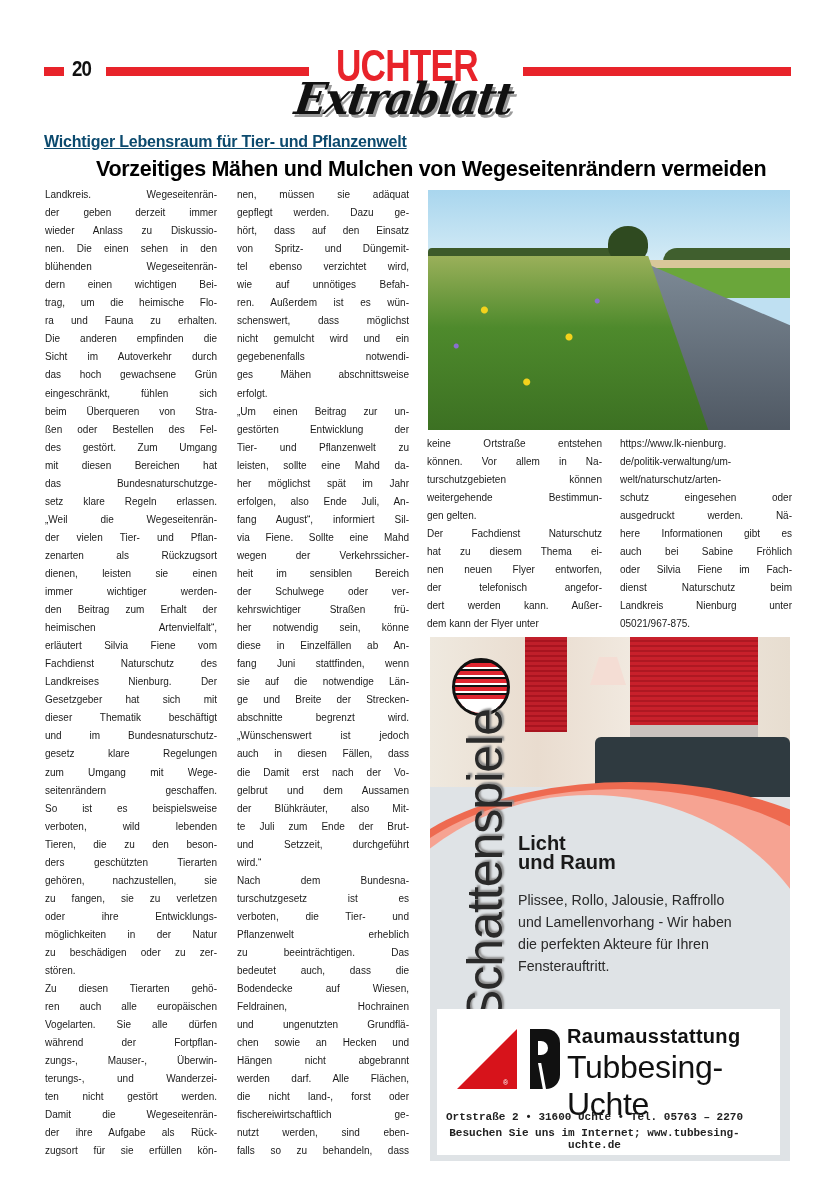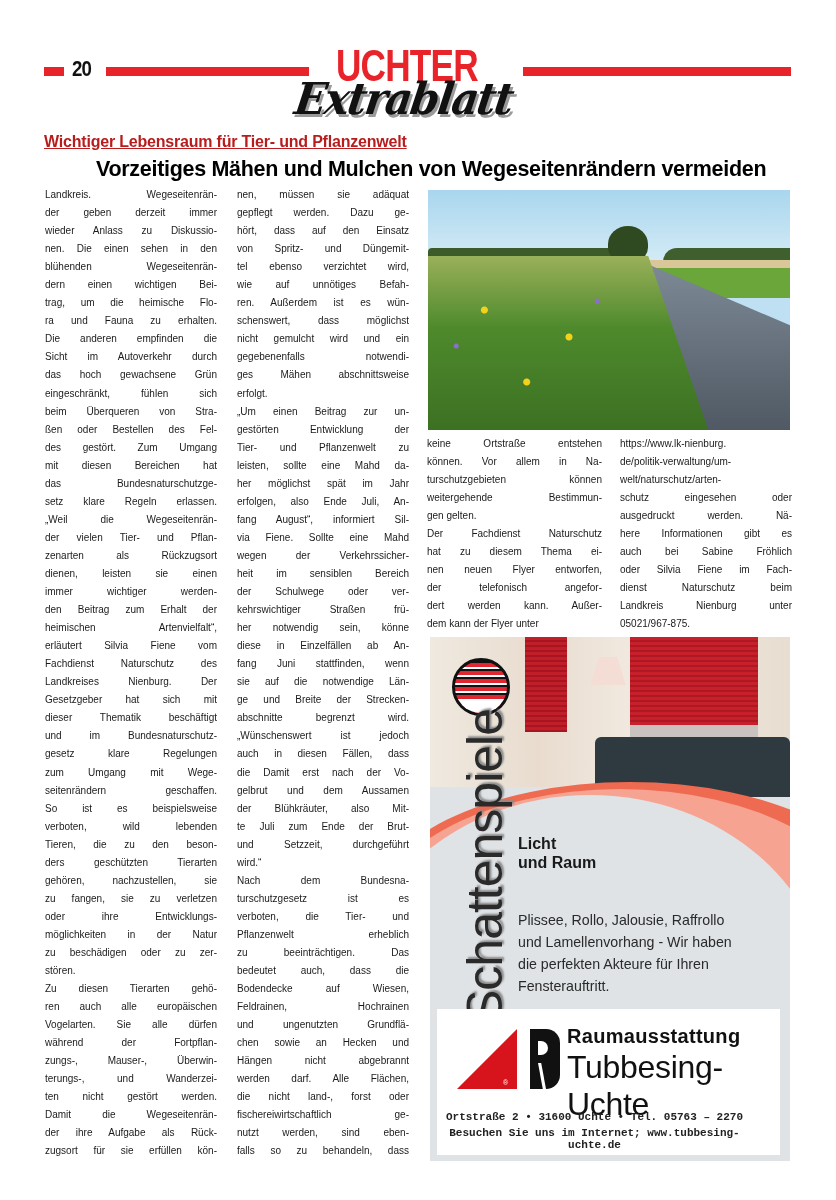--- a/index.html
+++ b/index.html
@@ -4,21 +4,21 @@
 <style>
   html, body { margin:0; padding:0; background:#ffffff; }
   body { width:836px; height:1200px; position:relative; overflow:hidden; font-family:"Liberation Sans", sans-serif; color:#1a1a1a; }
 
   
   .bar { position:absolute; background:#e8232a; height:9px; }
   .page-num { position:absolute; left:72px; top:56px; font-family:"Liberation Sans", sans-serif; font-weight:bold; font-size:22px; color:#111; letter-spacing:-1px; transform:scaleX(0.85); transform-origin:left; }
   .masthead-uchter { position:absolute; left:336px; top:44px; font-family:"Liberation Sans", sans-serif; font-weight:bold; font-size:44px; line-height:44px; color:#e8232a; transform:scaleX(0.8); transform-origin:left; letter-spacing:-1px; }
   .masthead-extra { position:absolute; left:295px; top:74px; font-family:"DejaVu Serif", serif; font-style:italic; font-weight:bold; font-size:44px; line-height:50px; color:#111; text-shadow:3px 3px 0 #9a9a9a; letter-spacing:-2px; transform:skewX(-8deg) scaleX(0.95); transform-origin:left; }
 
-  .kicker { position:absolute; left:44px; top:133px; font-family:"Liberation Sans", sans-serif; font-weight:bold; font-size:16px; text-decoration:underline; color:#b91c1c; letter-spacing:-0.2px; }
+  .kicker { position:absolute; left:44px; top:133px; font-family:"Liberation Sans", sans-serif; font-weight:bold; font-size:16px; text-decoration:underline; color:#0c4a6e; letter-spacing:-0.2px; }
   .headline { position:absolute; left:96px; top:157px; font-family:"Liberation Sans", sans-serif; font-weight:bold; font-size:21.5px; color:#000000; letter-spacing:-0.3px; white-space:nowrap; }
 
   
   .col { position:absolute; font-family:"Liberation Sans", sans-serif; font-size:10px; line-height:18.05px; text-align:justify; color:#1a1a1a; }
   .col p { margin:0; white-space:nowrap; }
   .col p.j { text-align-last:justify; white-space:normal; }
   .col1 { left:45px; top:186px; width:172px; }
   .col2 { left:237px; top:186px; width:172px; }
   .col3 { left:427px; top:435px; width:175px; }
   .col4 { left:620px; top:435px; width:172px; }
@@ -51,22 +51,22 @@
   .sofa { position:absolute; left:165px; top:100px; width:195px; height:60px; background:#2f3a40; border-radius:6px 6px 0 0; }
   .swoosh { position:absolute; left:-60px; top:145px; width:520px; height:260px; border-radius:50%; background:#ee6a50; }
   .swoosh2 { position:absolute; left:-60px; top:152px; width:500px; height:280px; border-radius:50%; background:#f6a392; }
   .ad-grey { position:absolute; left:-80px; top:158px; width:480px; height:420px; border-radius:50% 50% 0 0; background:#dfe3e6; }
 
   .logo-disc { position:absolute; left:22px; top:21px; width:52px; height:52px; border-radius:50%; border:3px solid #111; overflow:hidden;
      background:repeating-linear-gradient(#111 0 2px,#e02630 2px 6px,#fff 6px 8px); }
   .logo-disc::after { content:""; position:absolute; left:0; right:0; bottom:0; height:12px; background:#fff; }
   .brand-vertical { position:absolute; left:26px; top:386px; transform-origin:left top; transform:rotate(-90deg); font-family:"Liberation Sans", sans-serif; font-size:50px; font-weight:normal; color:#2a2a2a; letter-spacing:-1px; white-space:nowrap; text-shadow:2px 2px 2px #8c8c8c; }
 
-  .ad-h1 { position:absolute; left:88px; top:197px; font-weight:bold; font-size:16px; line-height:19px; color:#1a1a1a; }
-  .ad-body { position:absolute; left:88px; top:272px; width:260px; font-size:14.2px; line-height:22px; color:#2a2a2a; }
+  .ad-h1 { position:absolute; left:88px; top:197px; font-weight:bold; font-size:20px; line-height:19px; color:#1a1a1a; }
+  .ad-body { position:absolute; left:88px; top:252px; width:260px; font-size:14.2px; line-height:22px; color:#2a2a2a; }
 
   .ad-footer { position:absolute; left:7px; top:372px; width:343px; height:146px; background:#ffffff; }
   .tri { position:absolute; left:20px; top:20px; width:0; height:0; border-left:60px solid transparent; border-bottom:60px solid #d7131b; }
   .reg { position:absolute; left:66px; top:70px; font-size:7px; color:#fff; }
   .r-mark { position:absolute; left:93px; top:20px; width:30px; height:60px; background:#111; border-radius:0 14px 14px 0; }
   .r-mark::before { content:""; position:absolute; left:8px; top:12px; width:10px; height:14px; background:#fff; border-radius:0 8px 8px 0; }
   .r-mark::after { content:""; position:absolute; left:8px; top:34px; width:8px; height:26px; background:#fff; clip-path:polygon(0 0,40% 0,100% 100%,60% 100%); }
   .company1 { position:absolute; left:130px; top:16px; font-weight:bold; font-size:20px; color:#111; letter-spacing:0.3px; }
   .company2 { position:absolute; left:130px; top:40px; font-weight:normal; font-size:32px; color:#111; letter-spacing:-0.3px; }
   .addr { position:absolute; left:0; width:315px; text-align:center; font-weight:bold; font-size:11px; color:#222;font-family:Liberation Mono, monospace; }

